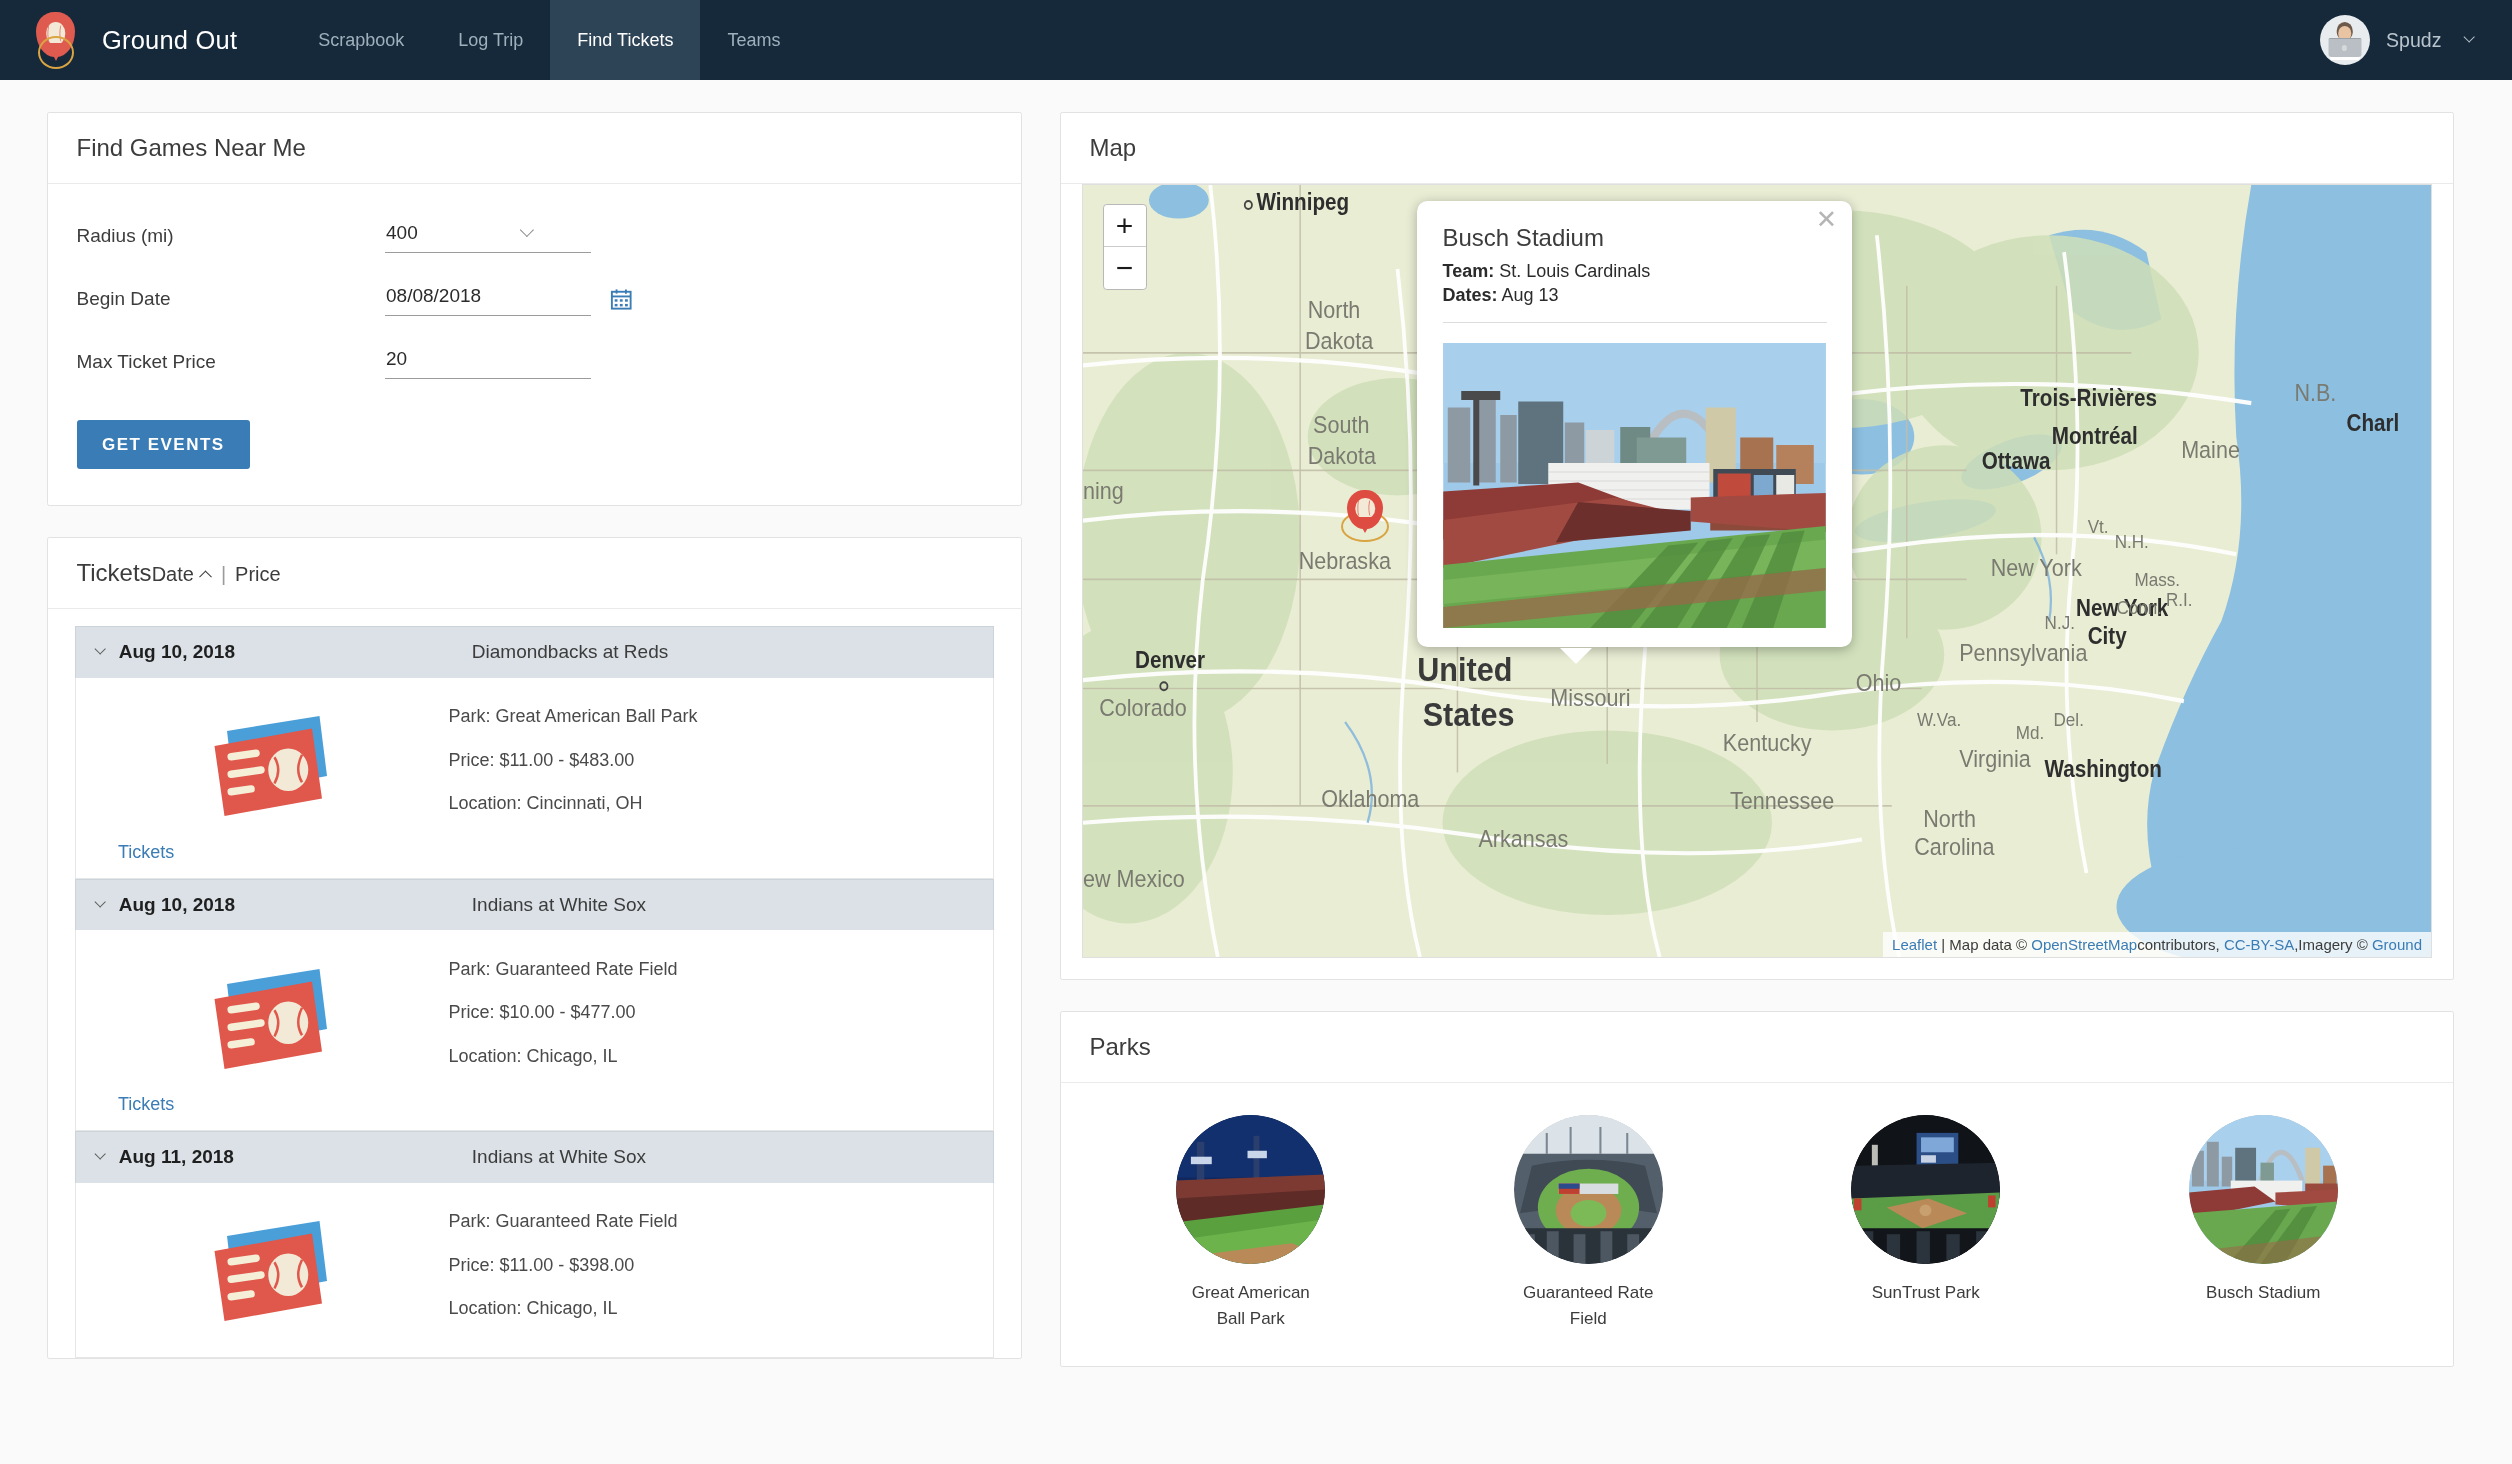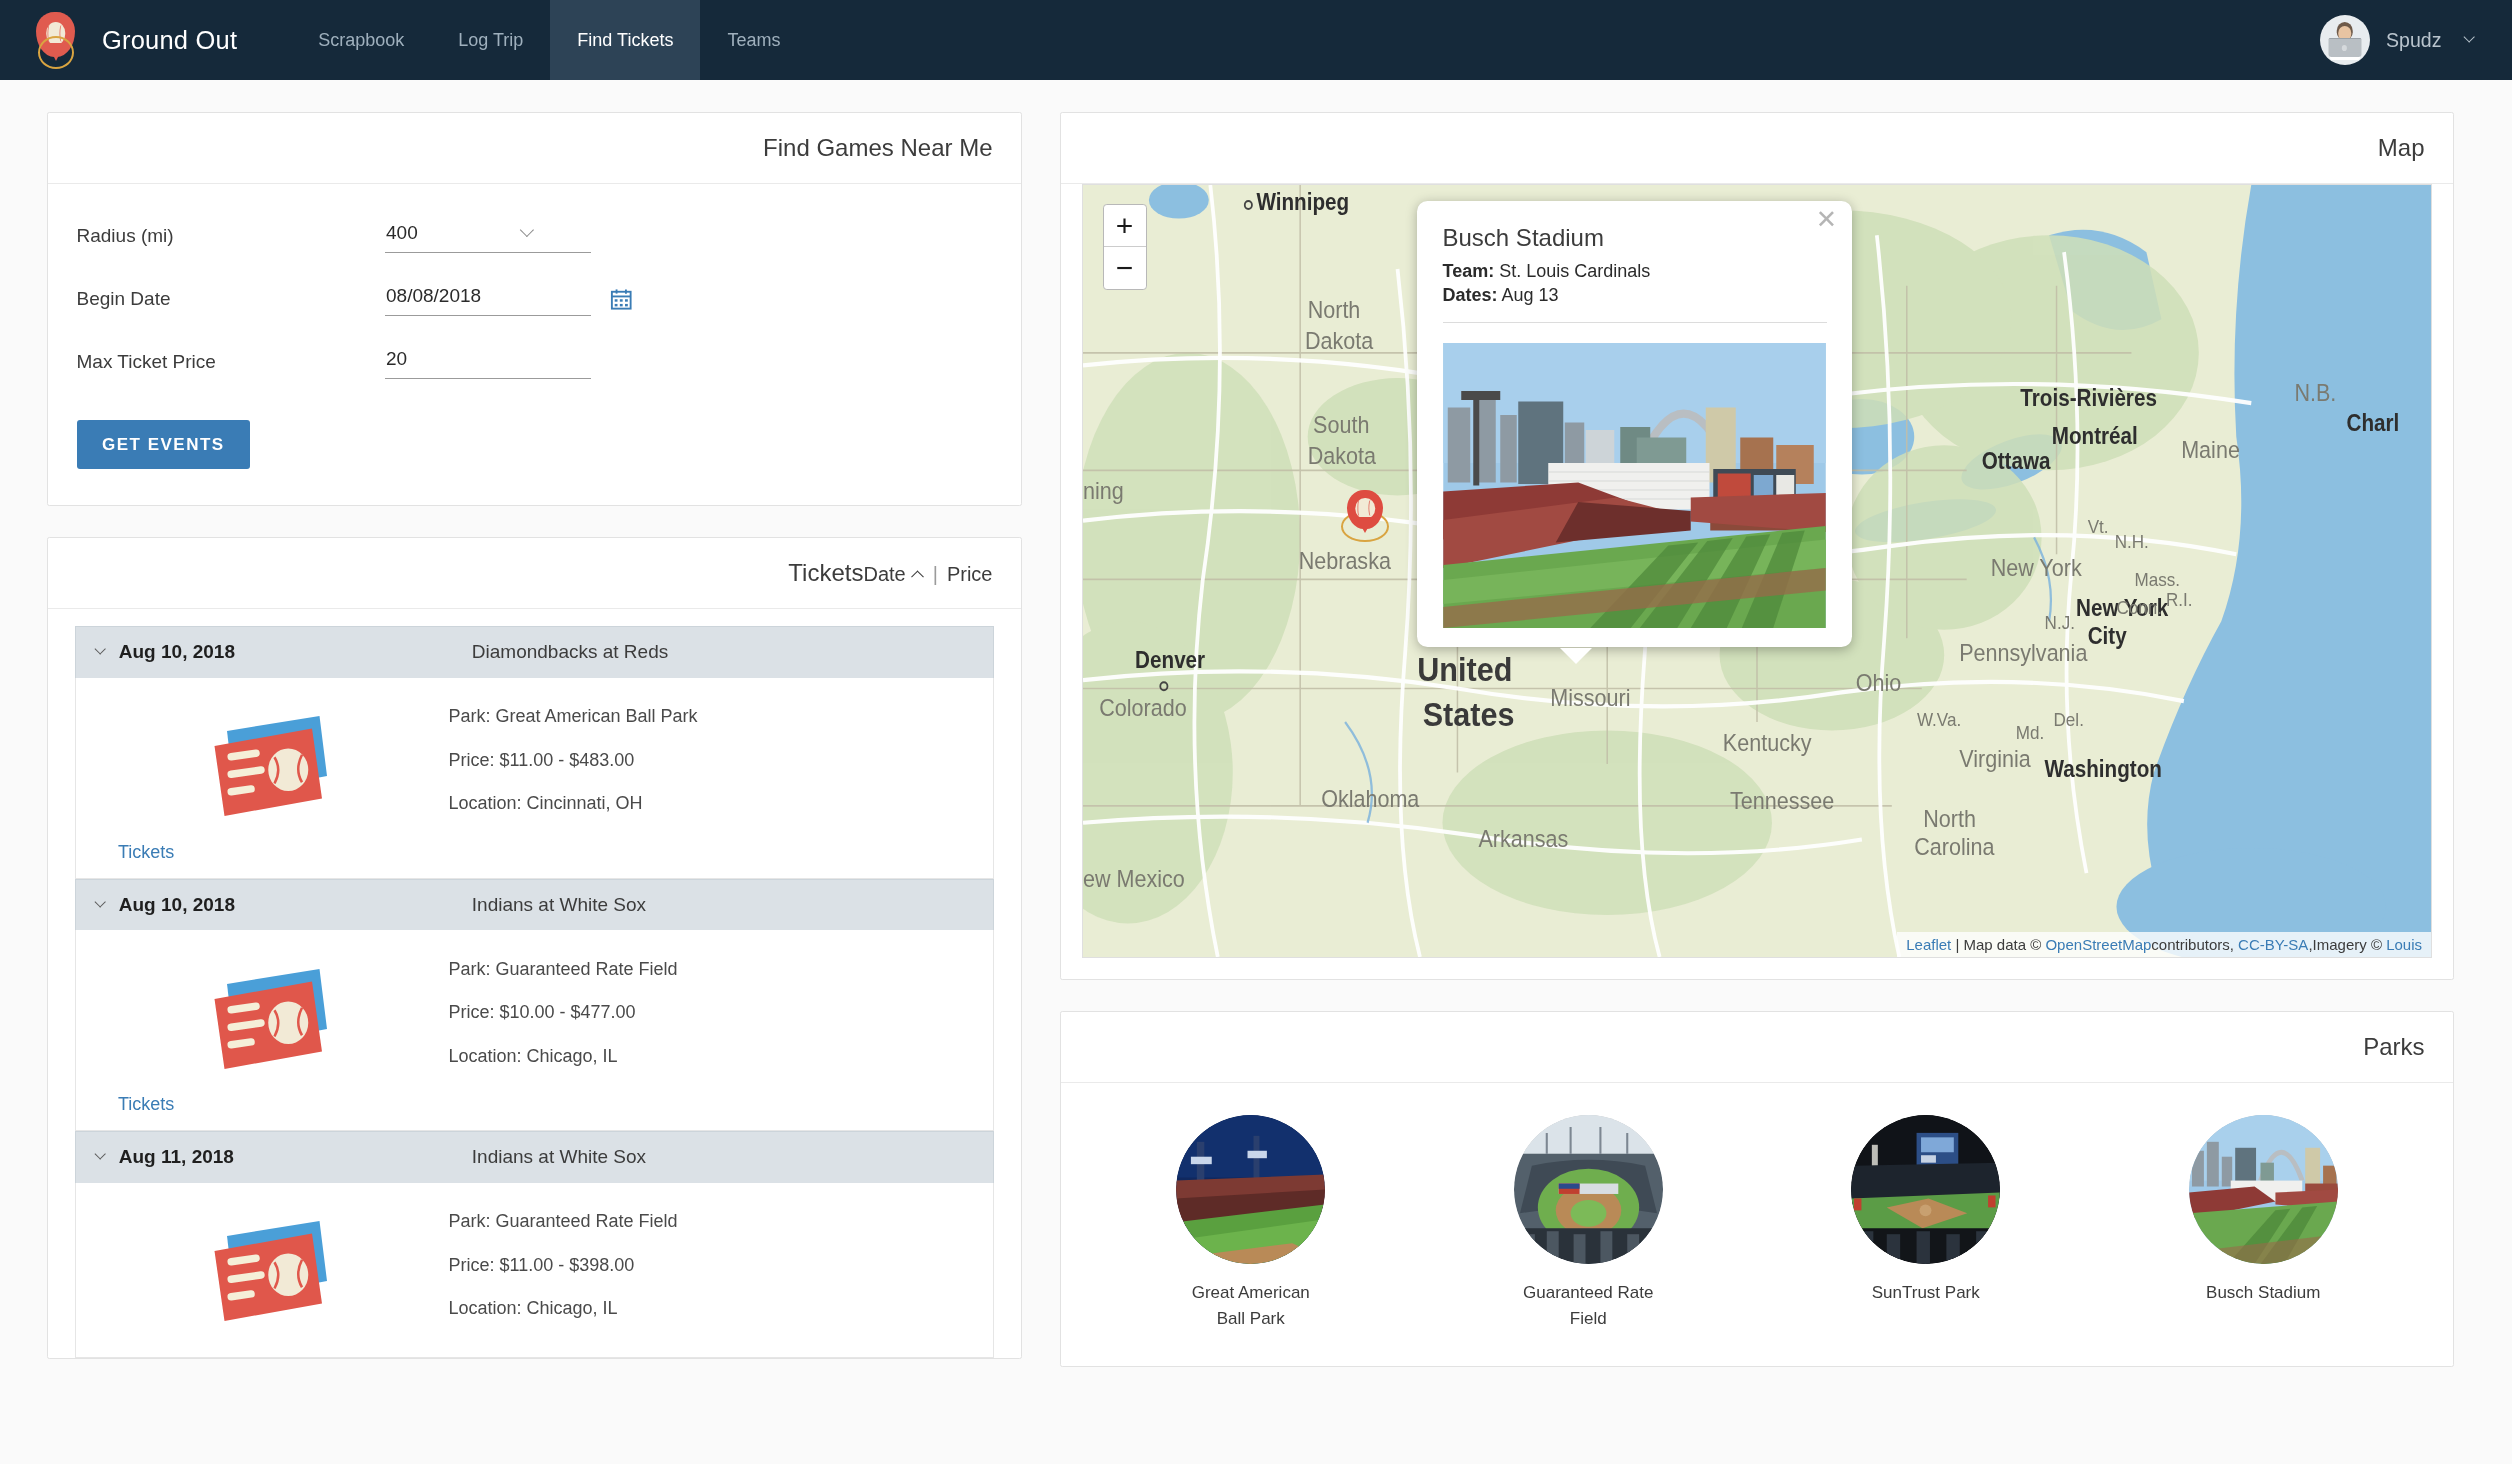--- a/index.html
+++ b/index.html
@@ -92,21 +92,21 @@
   .page { display: flex; gap: 38px; padding: 31.5px 39px 0 47px; align-items: flex-start; }
   .col-left { width: 975px; flex: none; }
   .col-right { width: 1394px; flex: none; }
 
   .card {
     background: #ffffff; border: 0.8px solid #e2e2e2; border-radius: 2.3px;
     margin-bottom: 31.5px;
   }
   .card-head {
     padding: 21px 28.5px; border-bottom: 0.8px solid #eaeaea;
-    display: flex; align-items: baseline; justify-content: flex-end;
+    display: flex; align-items: baseline; justify-content: flex-start;
   }
   .card-title { font-size: 24px; color: #3c3c3c; font-weight: 400; }
 
   
   .form-body { padding: 35px 28.5px 36px 28.5px; }
   .form-row { display: flex; align-items: center; margin-bottom: 29px; }
   .form-label { width: 308px; font-size: 19px; color: #3c3c3c; }
   .field { position: relative; width: 206px; }
   .field-input {
     width: 100%; border: none; border-bottom: 0.8px solid #9b9b9b;
@@ -648,21 +648,21 @@
               <polygon points="352,264 386,260 312,380 262,380"></polygon>
               <polygon points="404,258 436,255 378,380 330,380"></polygon>
               <polygon points="452,253 482,250 440,380 398,380"></polygon>
             </g>
 
             <path d="M0 352 L510 300 L510 330 L0 380 Z" fill="#9a6a4a" opacity="0.75"></path>
           </svg>
         </div>
 
         <div class="map-attrib">
-          <a href="#">Leaflet</a><span> | </span><span>Map data © </span><a href="#">OpenStreetMap</a><span>contributors, </span><a href="#">CC-BY-SA</a><span>,Imagery © </span><a href="#">Louis</a>
+          <a href="#">Leaflet</a><span> | </span><span>Map data © </span><a href="#">OpenStreetMap</a><span>contributors, </span><a href="#">CC-BY-SA</a><span>,Imagery © </span><a href="#">Ground</a>
         </div>
       </div>
     </div>
 
     <div class="card">
       <div class="card-head">
         <div class="card-title">Parks</div>
       </div>
       <div class="parks-body">
 

